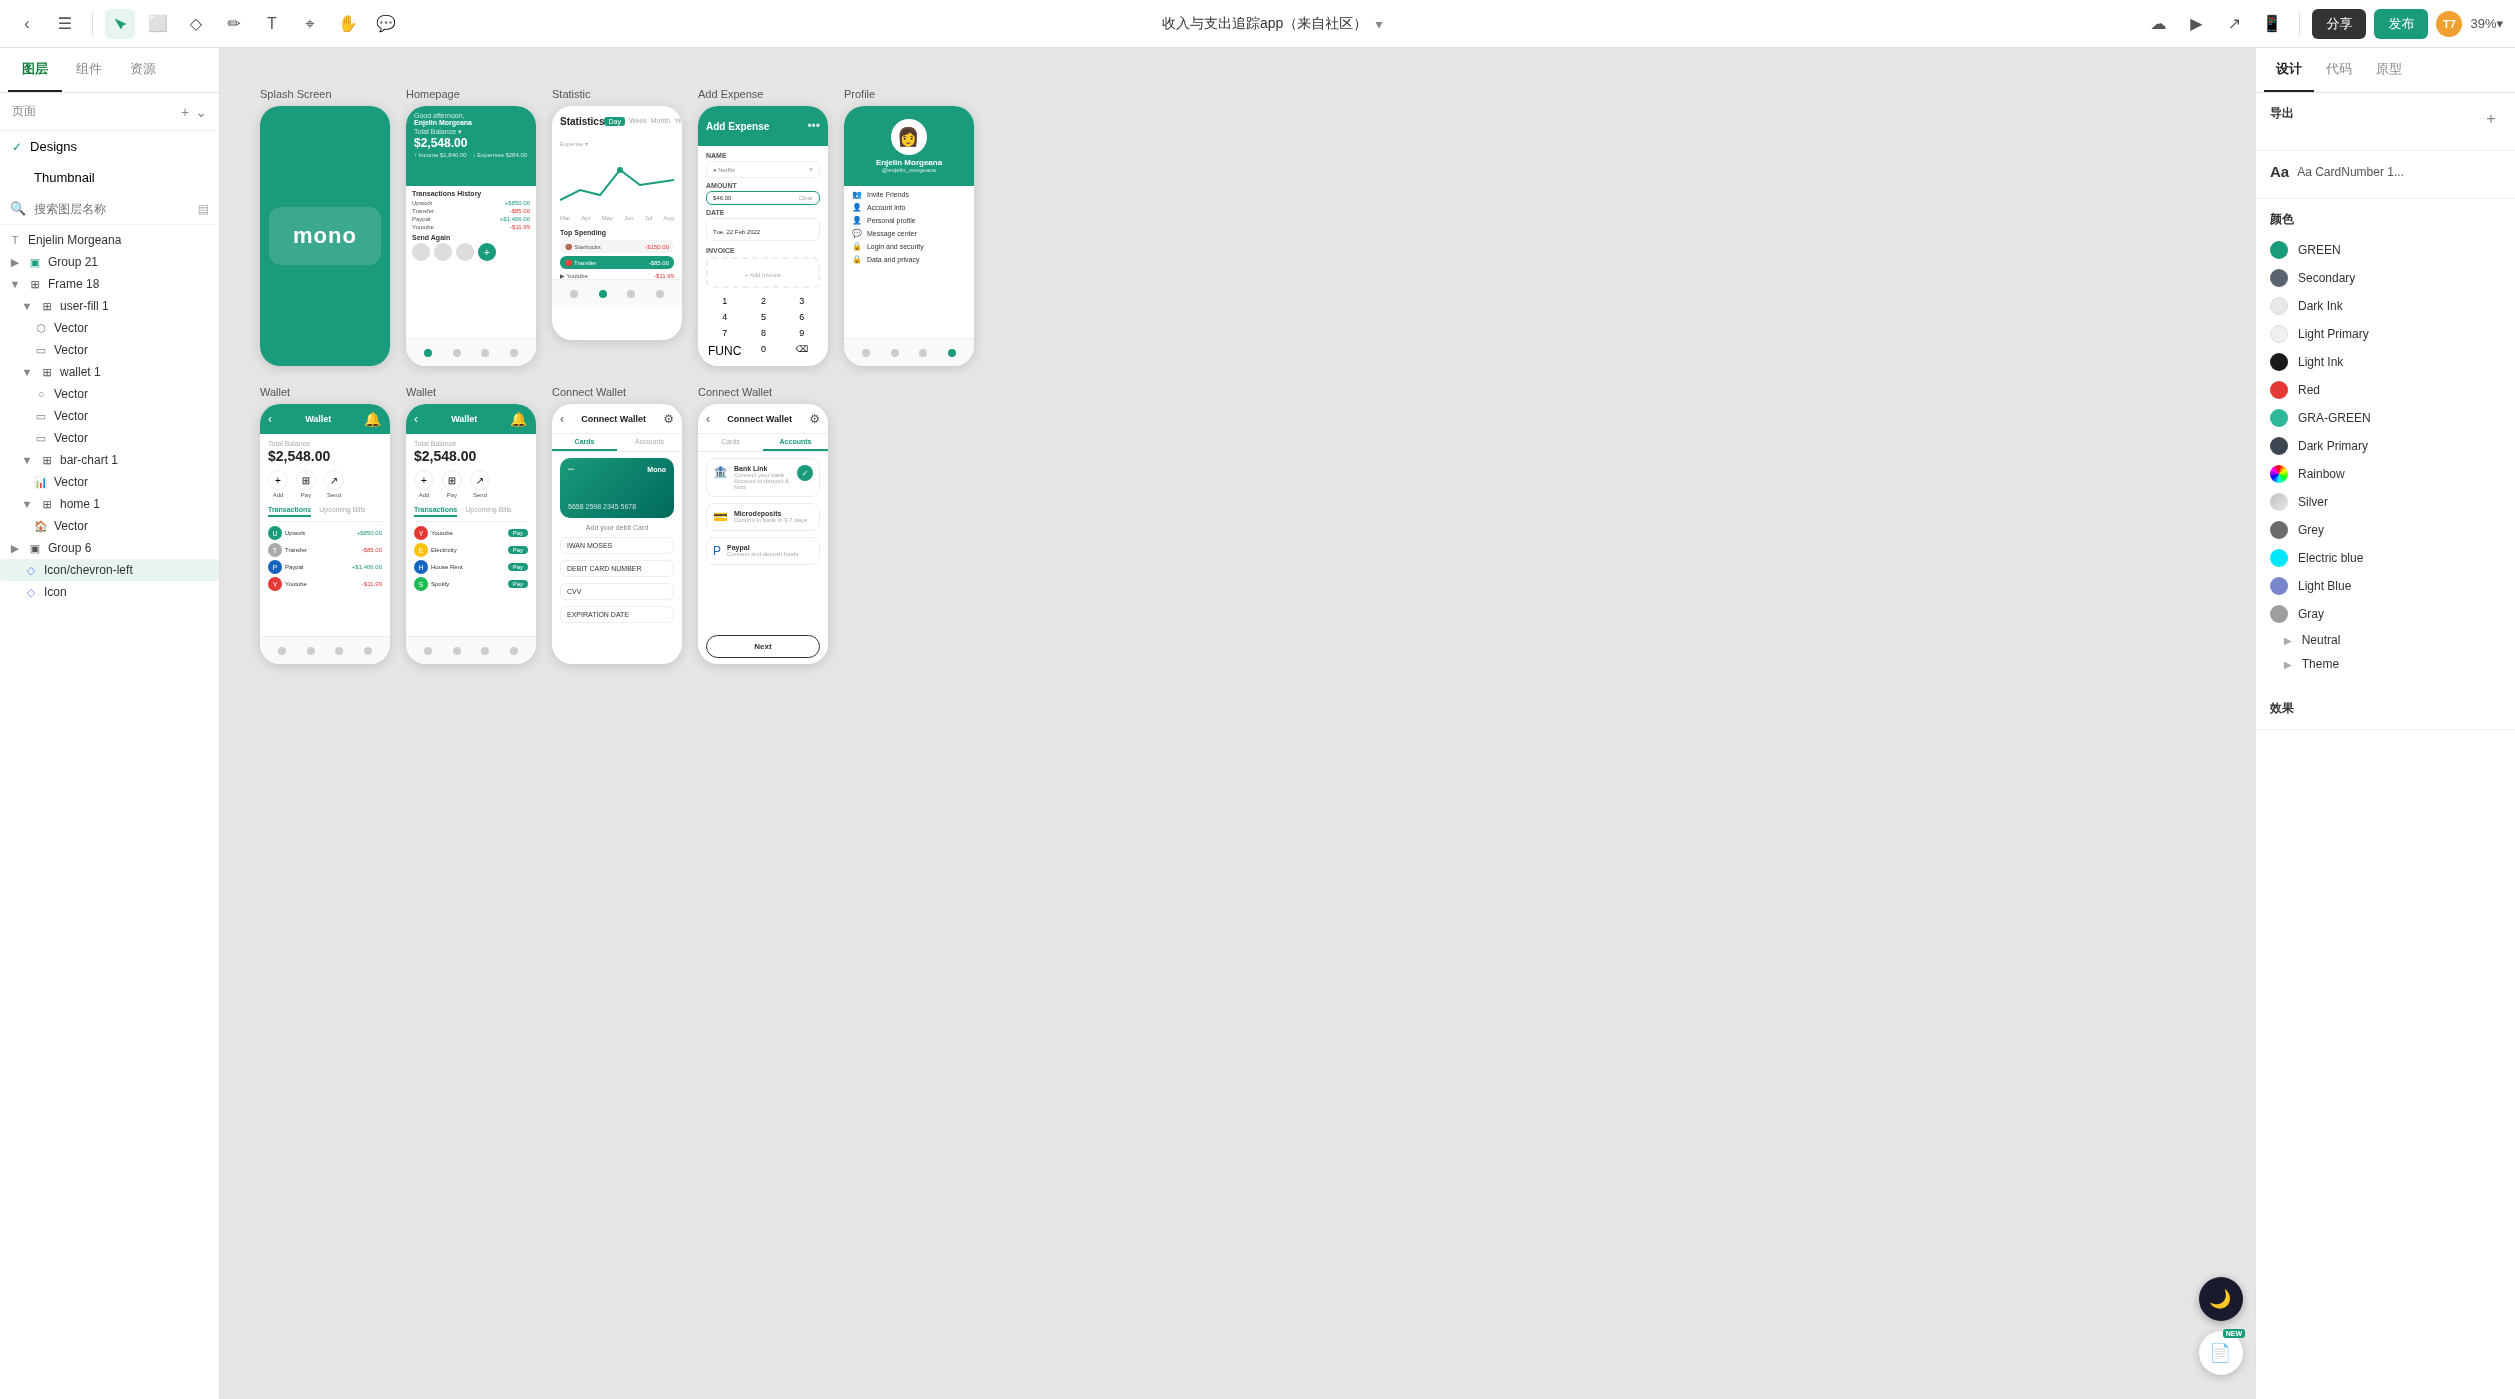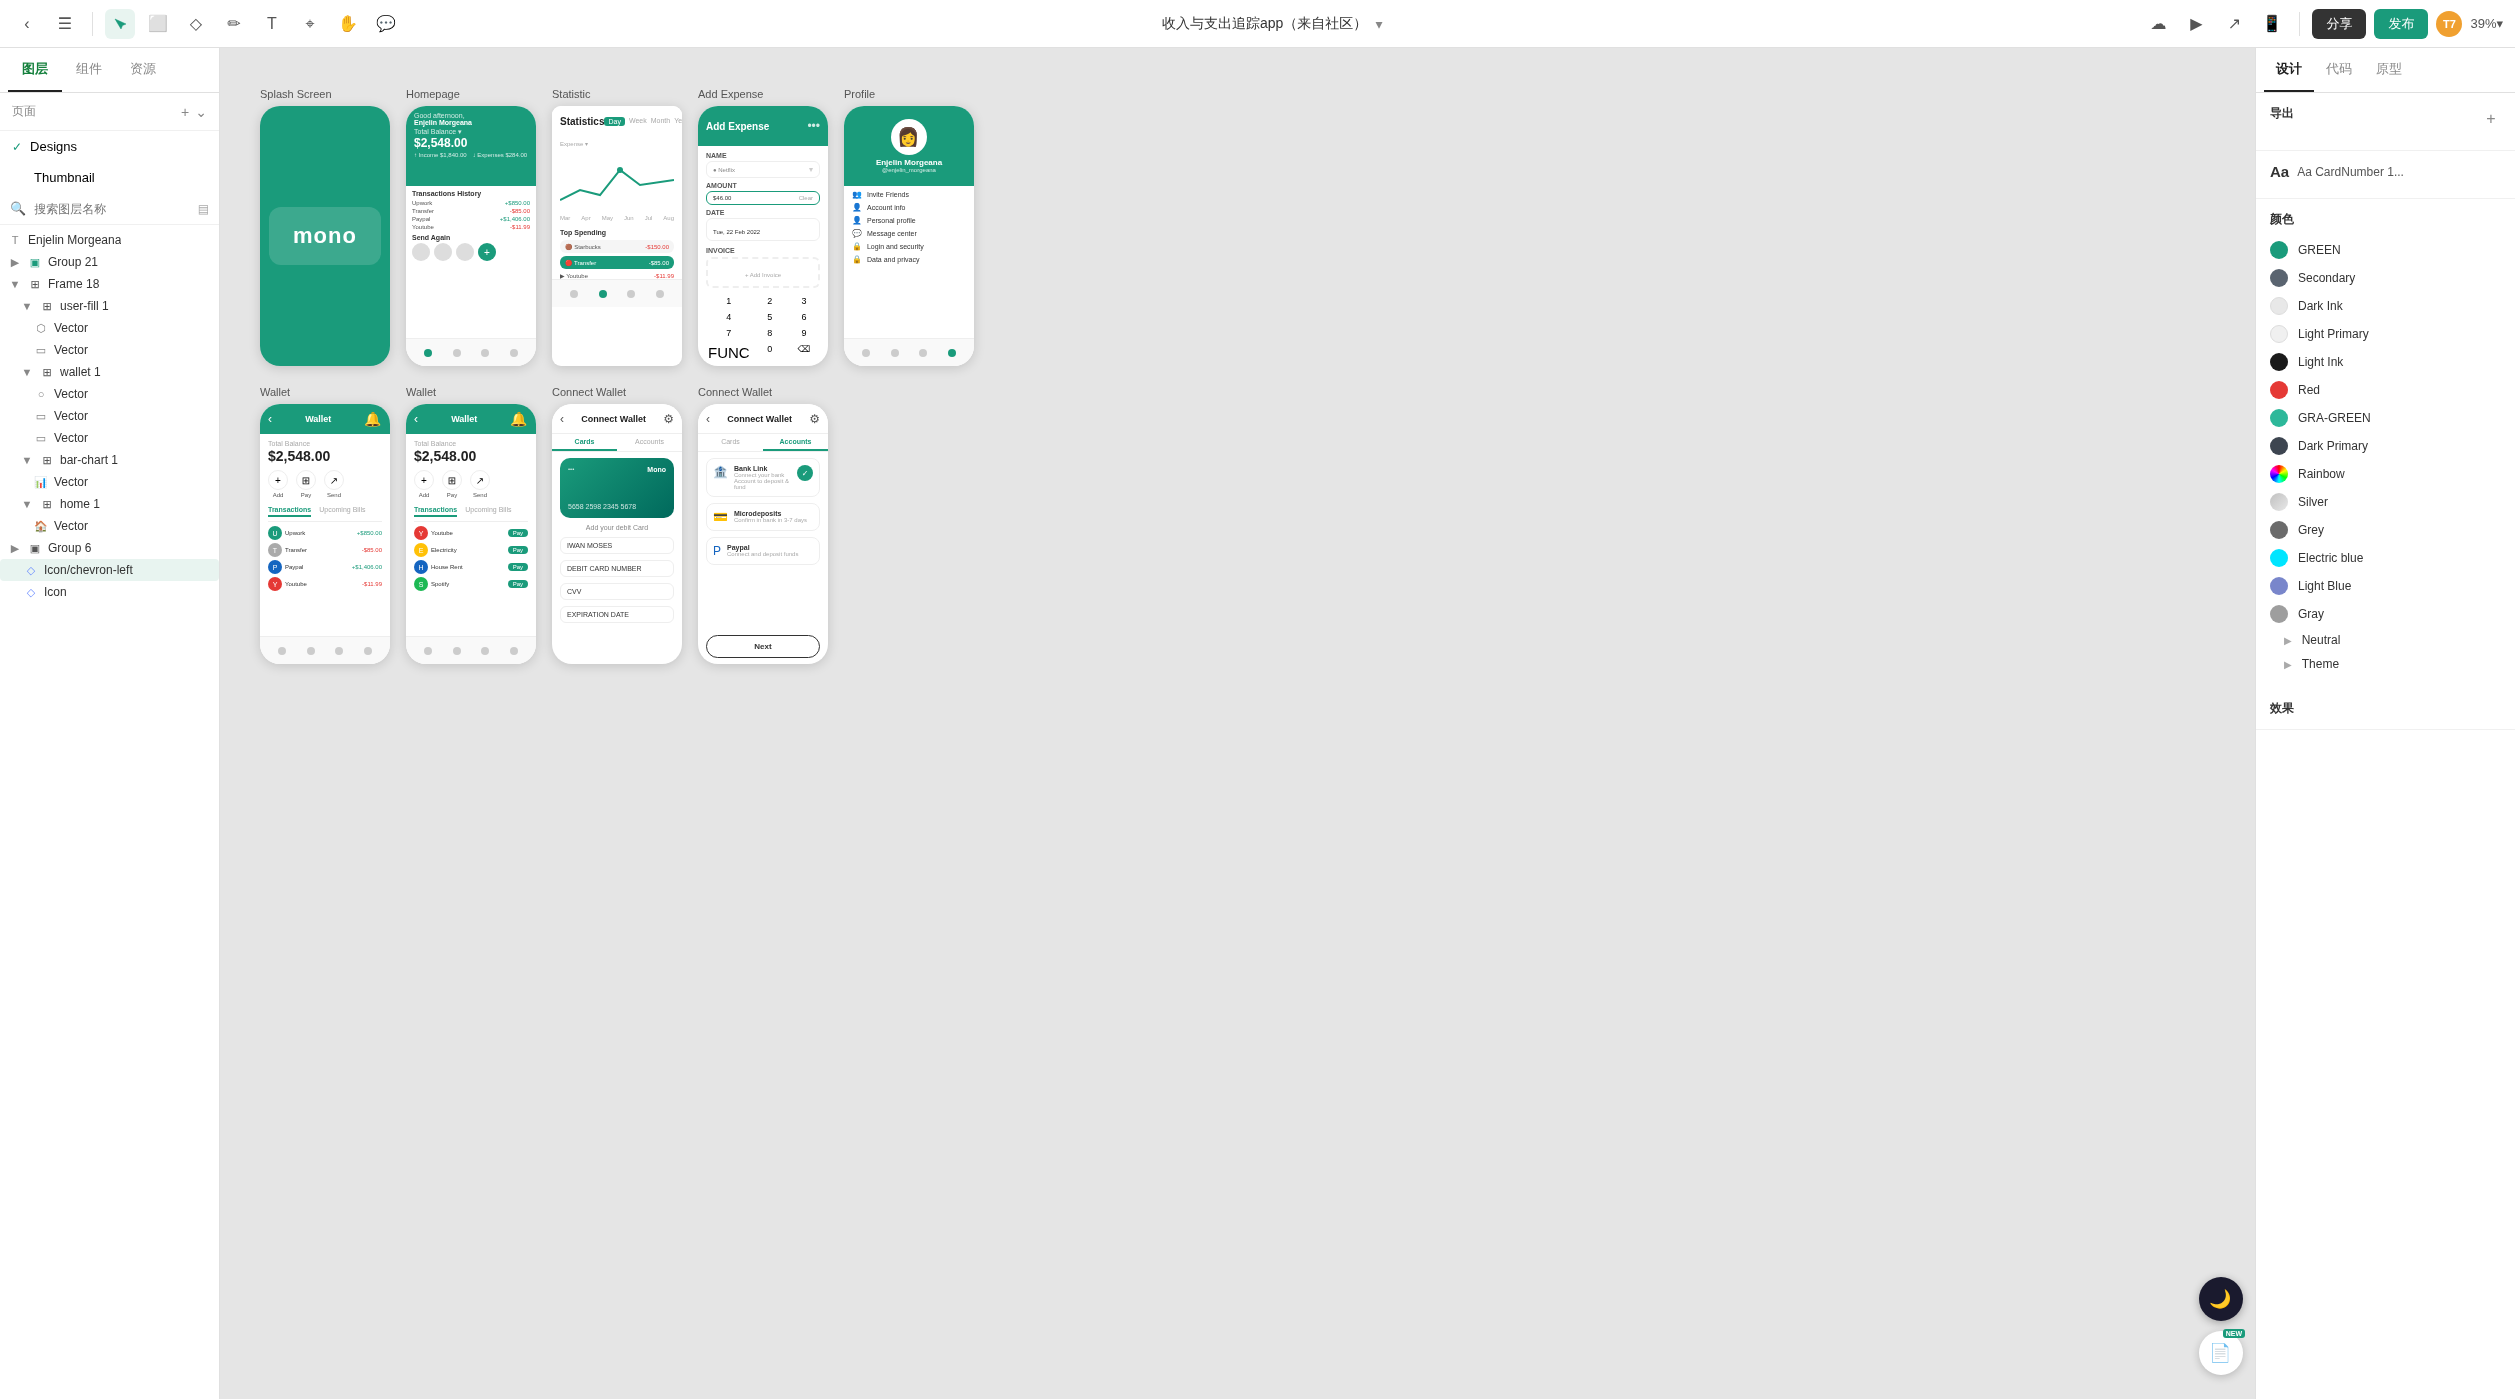--- a/index.html
+++ b/index.html
@@ -297,21 +297,21 @@
               <div class="nav-dot active"></div>
               <div class="nav-dot"></div>
               <div class="nav-dot"></div>
               <div class="nav-dot"></div>
             </div>
           </div>
         </div>
 
         <div class="screen-container">
           <div class="screen-label">Statistic</div>
-          <div class="screen-frame" style="width:130px;height:260px;background:#fff;display:flex;flex-direction:column;border-radius:9px;">
+          <div class="screen-frame" style="width:130px;height:234px;background:#fff;display:flex;flex-direction:column;">
             <div style="height:30px;background:#fff;padding:6px 8px;display:flex;align-items:center;justify-content:space-between;">
               <span style="font-size:10px;font-weight:bold;color:#222;">Statistics</span>
               <div style="display:flex;gap:4px;">
                 <span style="font-size:7px;background:#1a9b7b;color:#fff;padding:1px 4px;border-radius:3px;">Day</span>
                 <span style="font-size:7px;color:#aaa;">Week</span>
                 <span style="font-size:7px;color:#aaa;">Month</span>
                 <span style="font-size:7px;color:#aaa;">Year</span>
               </div>
             </div>
             <div style="padding:4px 8px;">
@@ -383,21 +383,21 @@
               <div style="display:grid;grid-template-columns:1fr 1fr 1fr;gap:2px;text-align:center;">
                 <div style="font-size:9px;padding:2px;">1</div>
                   <div style="font-size:9px;padding:2px;">2</div>
                   <div style="font-size:9px;padding:2px;">3</div>
                 <div style="font-size:9px;padding:2px;">4</div>
                   <div style="font-size:9px;padding:2px;">5</div>
                   <div style="font-size:9px;padding:2px;">6</div>
                 <div style="font-size:9px;padding:2px;">7</div>
                   <div style="font-size:9px;padding:2px;">8</div>
                   <div style="font-size:9px;padding:2px;">9</div>
-                <div style="font-size:15px;padding:2px;">FUNC</div>
+                <div style="font-size:12px;padding:2px;">FUNC</div>
                   <div style="font-size:9px;padding:2px;">0</div>
                   <div style="font-size:9px;padding:2px;">⌫</div>
               </div>
             </div>
           </div>
         </div>
 
         <div class="screen-container">
           <div class="screen-label">Profile</div>
           <div class="screen-frame" style="width:130px;height:260px;background:#fff;display:flex;flex-direction:column;">

